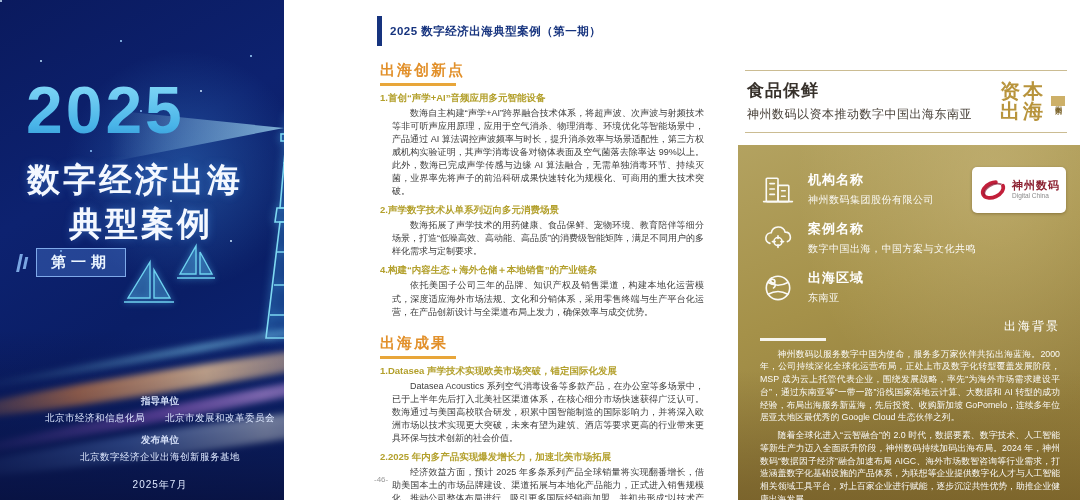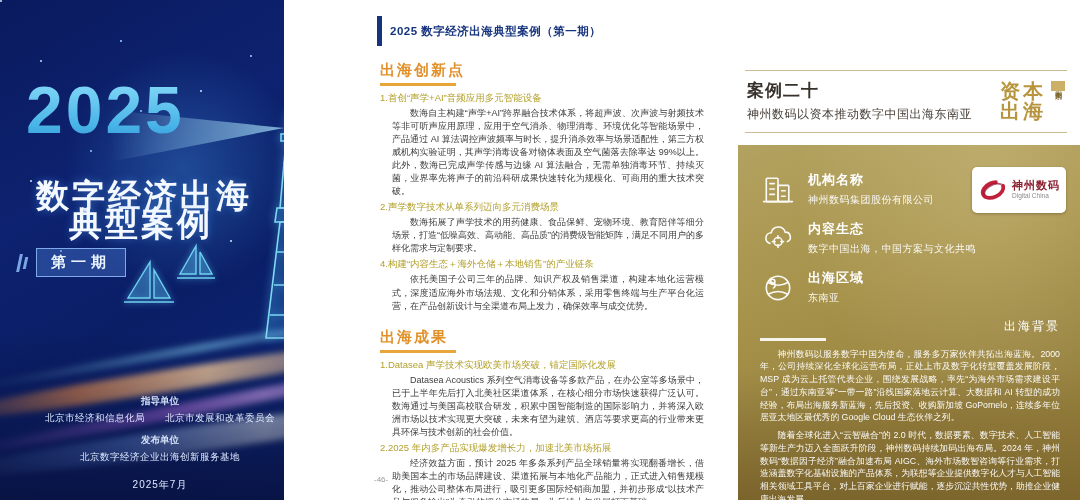--- a/index.html
+++ b/index.html
@@ -25,55 +25,55 @@
       background:linear-gradient(90deg,rgba(170,90,230,0),rgba(180,110,235,.7) 40%,rgba(220,170,255,.8) 60%,rgba(170,90,230,0));}
   .s3{left:-70px;top:424px;width:560px;height:26px;transform:rotate(-8deg);
       background:linear-gradient(90deg,rgba(90,140,255,0),rgba(120,170,255,.65) 35%,rgba(235,245,255,.85) 60%,rgba(90,140,255,0));}
   .s4{left:-40px;top:344px;width:480px;height:8px;transform:rotate(-10deg);
       background:linear-gradient(90deg,rgba(120,220,255,0),rgba(140,225,255,.55) 50%,rgba(120,220,255,0));}
   .cover-horizon{position:absolute;left:0;bottom:0;width:100%;height:170px;
       background:linear-gradient(to top,rgba(8,16,60,.85),rgba(8,16,60,0));}
   .cover-year{position:absolute;left:26px;top:72px;font-size:66px;font-weight:bold;letter-spacing:3px;
       background:linear-gradient(180deg,#8fe0fa 0%,#49b4e8 70%,#2f92d4 100%);
       -webkit-background-clip:text;background-clip:text;color:transparent;}
-  .cover-t1{position:absolute;left:36px;top:158px;font-size:33px;font-weight:bold;color:#f4f8ff;letter-spacing:3px;
-      text-shadow:0 0 8px rgba(90,170,255,.45);margin-top:16px;}
+  .cover-t1{position:absolute;left:27px;top:158px;font-size:33px;font-weight:bold;color:#f4f8ff;letter-spacing:3px;
+      text-shadow:0 0 8px rgba(90,170,255,.45);}
   .cover-t2{position:absolute;left:27px;top:202px;font-size:33px;font-weight:bold;color:#f4f8ff;letter-spacing:3px;
       text-shadow:0 0 8px rgba(90,170,255,.45);margin-left:42px;}
   .issue-wrap{position:absolute;left:18px;top:248px;display:flex;align-items:center;}
   .issue-tick{width:3px;height:18px;background:rgba(150,200,255,.8);margin-right:3px;transform:skewX(-12deg);}
   .issue-tick.short{height:12px;}
   .issue-box{margin-left:6px;padding:4px 14px;border:1px solid rgba(150,195,255,.8);
       background:rgba(80,130,215,.38);color:#eaf4ff;font-size:15px;font-weight:bold;letter-spacing:5px;}
   .cover-footer{position:absolute;left:0;bottom:8px;width:100%;text-align:center;color:#dfe9ff;padding-left:36px;}
   .cf-label{font-size:9.5px;font-weight:bold;margin-top:9px;opacity:.95;}
   .cf-orgs{font-size:9.5px;margin-top:4px;letter-spacing:.5px;}
   .cf-date{font-size:10px;margin-top:14px;letter-spacing:1px;}
 
   
   .page-mid{position:absolute;left:360px;top:0;width:360px;height:500px;background:#ffffff;}
   .mid-header{display:flex;align-items:center;margin:16px 0 0 17px;}
   .hdr-bar{width:5px;height:30px;background:#16337e;margin-right:8px;}
   .hdr-text{font-size:11.5px;font-weight:bold;color:#16337e;letter-spacing:.5px;}
   .mid-body{padding:0 16px 0 20px;}
   .sec-title{margin-top:15px;font-size:15px;font-weight:bold;color:#e2902a;letter-spacing:2px;}
   .sec-rule{width:76px;height:3px;background:#e8a63a;margin-top:3px;margin-bottom:6px;}
-  .mi-h{font-size:9.5px;font-weight:normal;color:#b3a02c;margin-top:0;}
+  .mi-h{font-size:9.5px;font-weight:bold;color:#b3a02c;margin-top:6px;}
   .mi-b{font-size:9px;line-height:1.45;color:#3c3c3c;margin:2px 0 3px 12px;text-align:justify;text-indent:2em;}
   .page-num{position:absolute;left:14px;bottom:16px;font-size:8px;color:#999;}
 
   
   .page-right{position:absolute;left:720px;top:0;width:360px;height:500px;background:#ffffff;}
   .case-header{position:absolute;left:25px;top:70px;width:322px;}
   .hline{height:1px;background:#cbbc92;}
   .case-row{display:flex;justify-content:space-between;align-items:center;padding:8px 2px 9px 2px;}
   .case-left{}
   .case-label{font-size:17px;font-weight:bold;color:#37312b;letter-spacing:1px;}
   .case-title{font-size:12px;color:#49423a;margin-top:4px;letter-spacing:.5px;}
-  .case-cat{display:flex;align-items:flex-start;}
+  .case-cat{display:flex;align-items:center;}
   .cat-stack{display:flex;flex-direction:column;line-height:1.02;text-align:right;}
   .cat-line{font-size:20px;font-weight:bold;color:#b8943c;letter-spacing:3px;}
   .cat-ribbon{margin-left:5px;background:#cdb068;color:#7a6228;font-size:7px;
       writing-mode:vertical-rl;text-orientation:upright;display:flex;align-items:center;justify-content:center;
       padding:3px 2px;letter-spacing:1px;}
   .gold-panel{position:absolute;left:18px;top:145px;width:342px;height:355px;overflow:hidden;
       background:linear-gradient(160deg,#b3a260 0%,#a59149 40%,#96813f 72%,#9c853e 100%);}
   .gold-panel::before{content:"";position:absolute;left:0;top:0;width:100%;height:100%;
       background:radial-gradient(ellipse at 75% 10%,rgba(255,240,200,.22),rgba(255,240,200,0) 55%);}
   .gold-panel::after{content:"";position:absolute;left:0;bottom:0;width:100%;height:130px;
@@ -204,21 +204,21 @@
 
     <div class="page-num">-46-</div>
   </div>
 
   <div class="page-right">
 
     <div class="case-header">
       <div class="hline"></div>
       <div class="case-row">
         <div class="case-left">
-          <div class="case-label">案例二十</div>
+          <div class="case-label">食品保鲜</div>
           <div class="case-title">神州数码以资本推动数字中国出海东南亚</div>
         </div>
         <div class="case-cat">
           <div class="cat-stack">
             <span class="cat-line">资本</span>
             <span class="cat-line">出海</span>
           </div>
           <div class="cat-ribbon">案例类别</div>
         </div>
       </div>
@@ -262,21 +262,21 @@
 
         <div class="info-row">
           <svg class="info-icon" viewBox="0 0 40 40">
             <g fill="none" stroke="#ffffff" stroke-width="1.8" stroke-linecap="round">
               <path d="M11 26 a6 6 0 0 1 1.5 -11.8 A8 8 0 0 1 28 13.5 a5.5 5.5 0 0 1 2.5 10.5"></path>
               <circle cx="20" cy="24" r="4.5"></circle>
               <path d="M20 17.5 v3 M20 27.5 v3 M13.8 24 h3 M23.2 24 h3"></path>
             </g>
           </svg>
           <div>
-            <div class="info-label">内容生态</div>
+            <div class="info-label">案例名称</div>
             <div class="info-value">数字中国出海，中国方案与文化共鸣</div>
           </div>
         </div>
 
         <div class="info-row">
           <svg class="info-icon" viewBox="0 0 40 40">
             <g fill="none" stroke="#ffffff" stroke-width="1.8" stroke-linecap="round">
               <circle cx="20" cy="21" r="13"></circle>
               <path d="M9 15 q11 6 22 0 M9 28 q11 -6 22 0"></path>
               <path d="M13 10 a9 4 0 0 0 3 6 a3 3 0 0 1 -1 5"></path>

